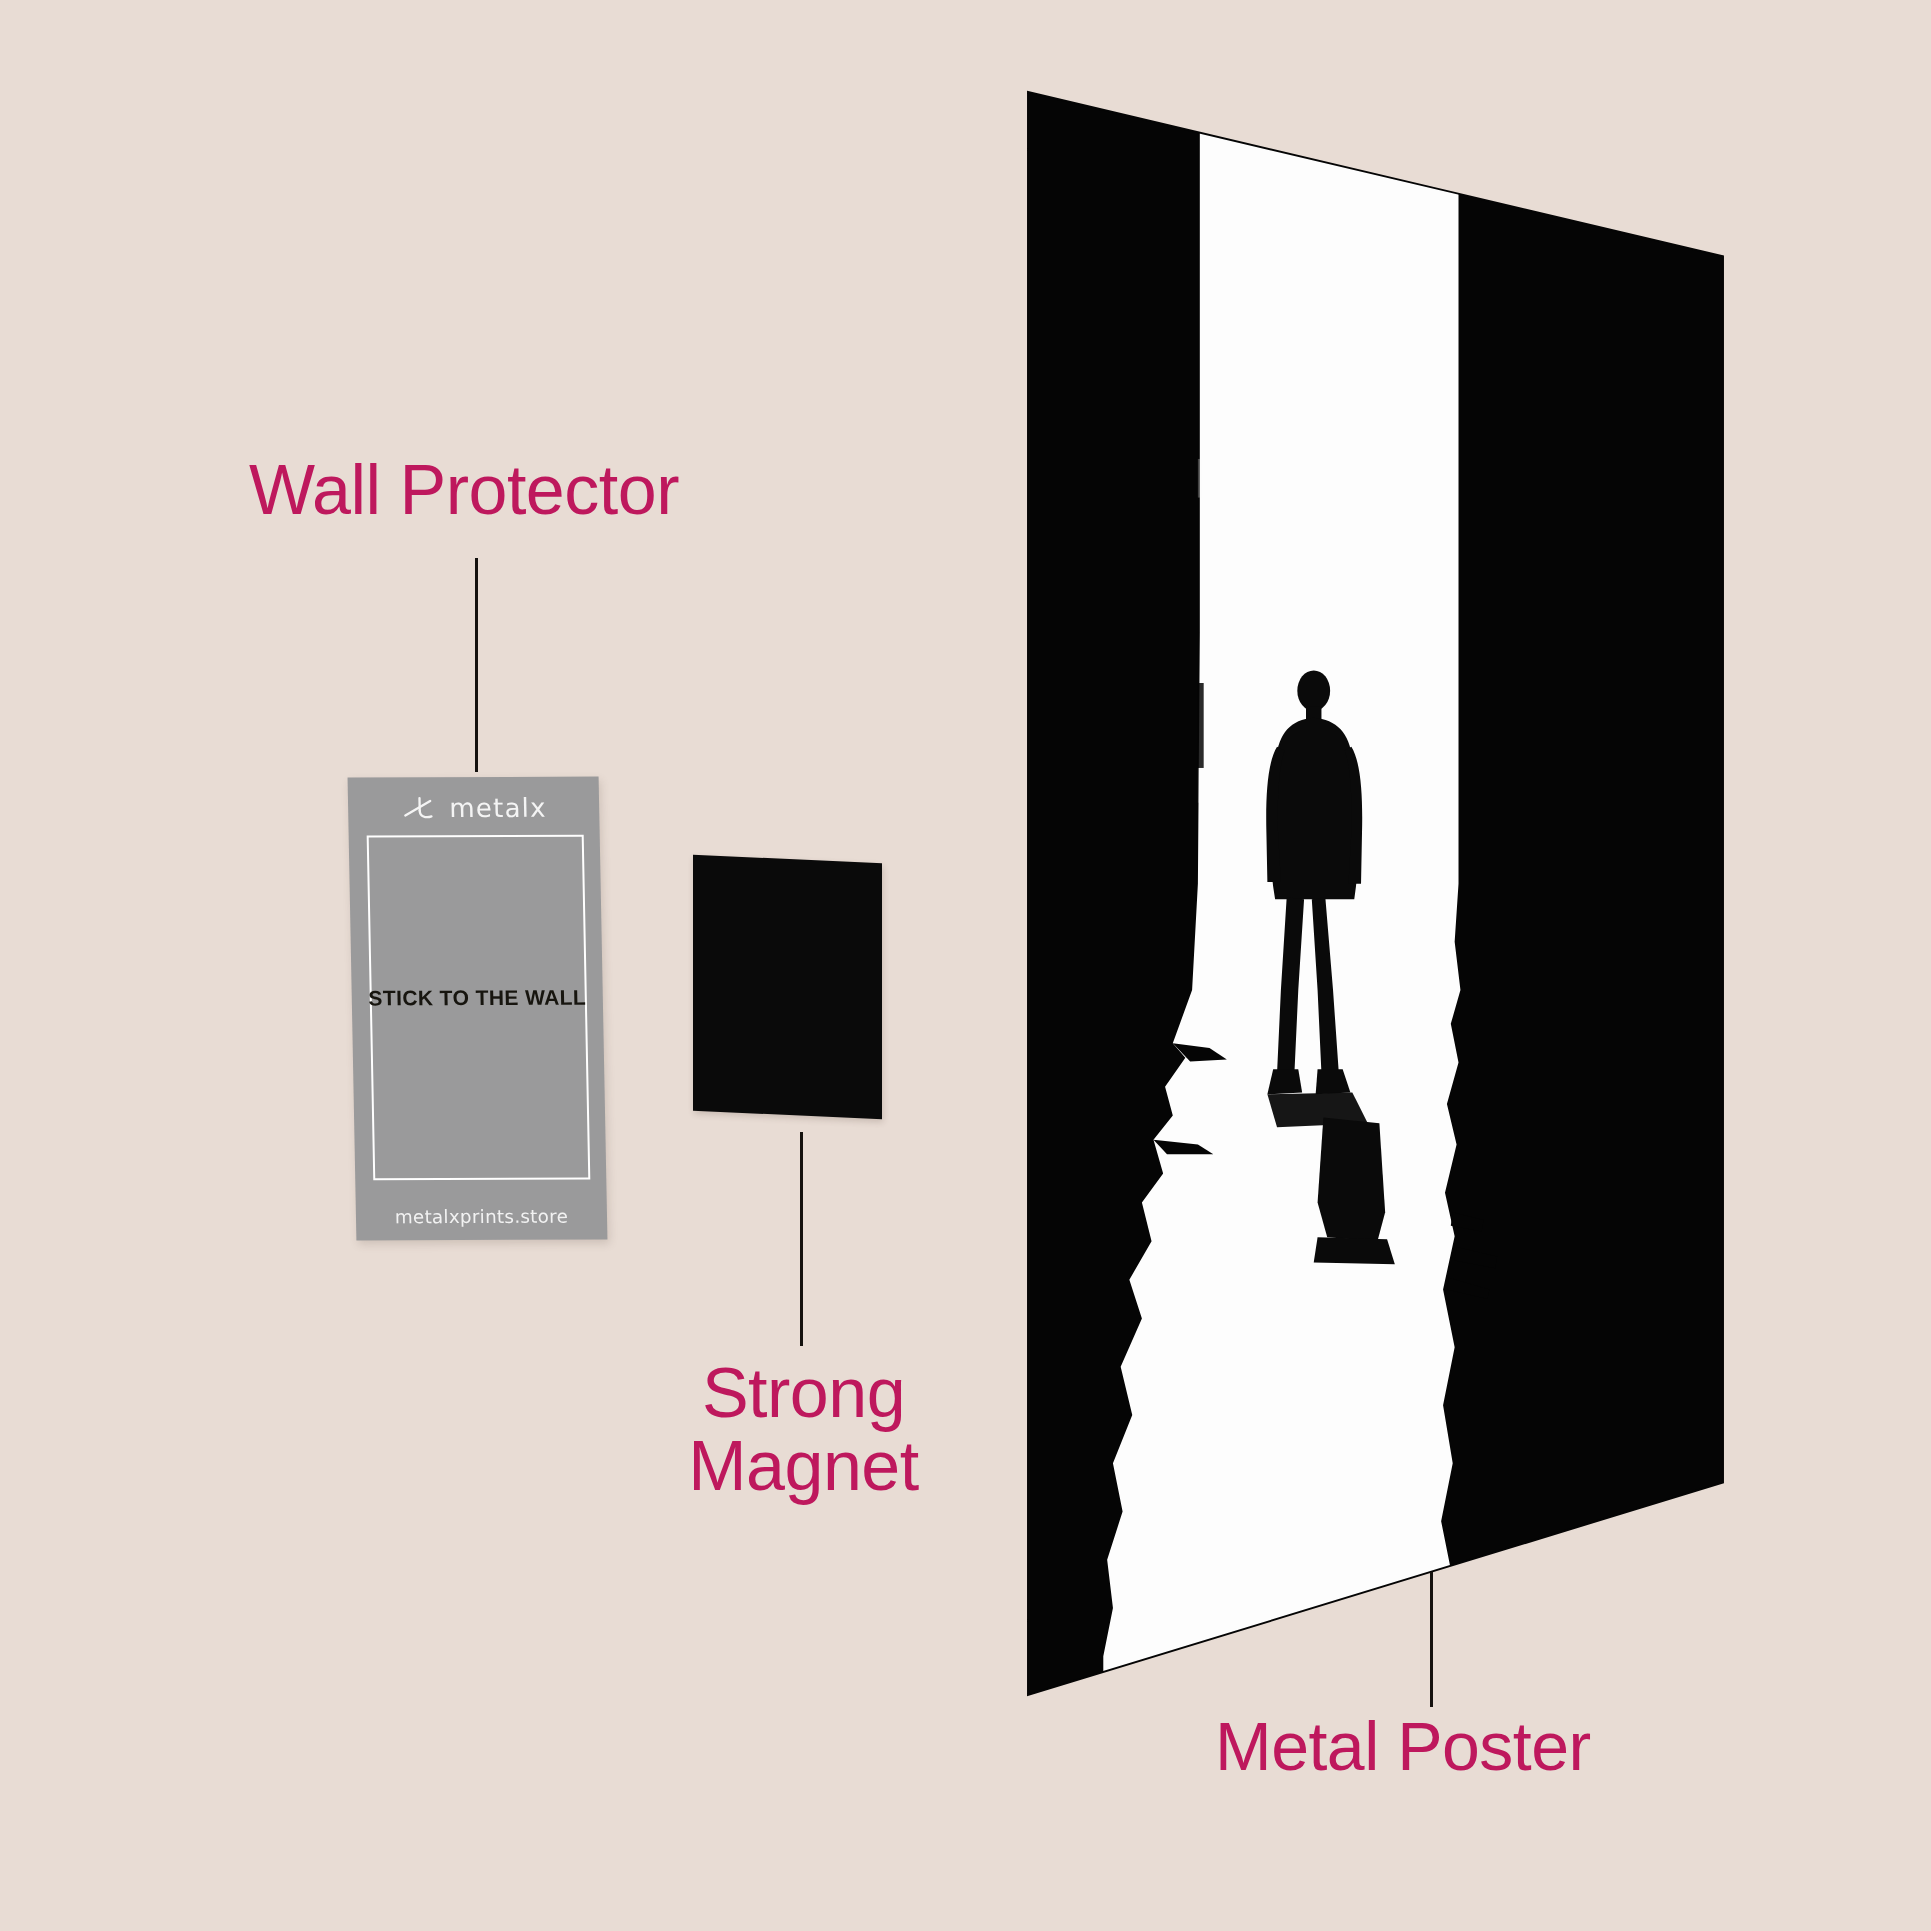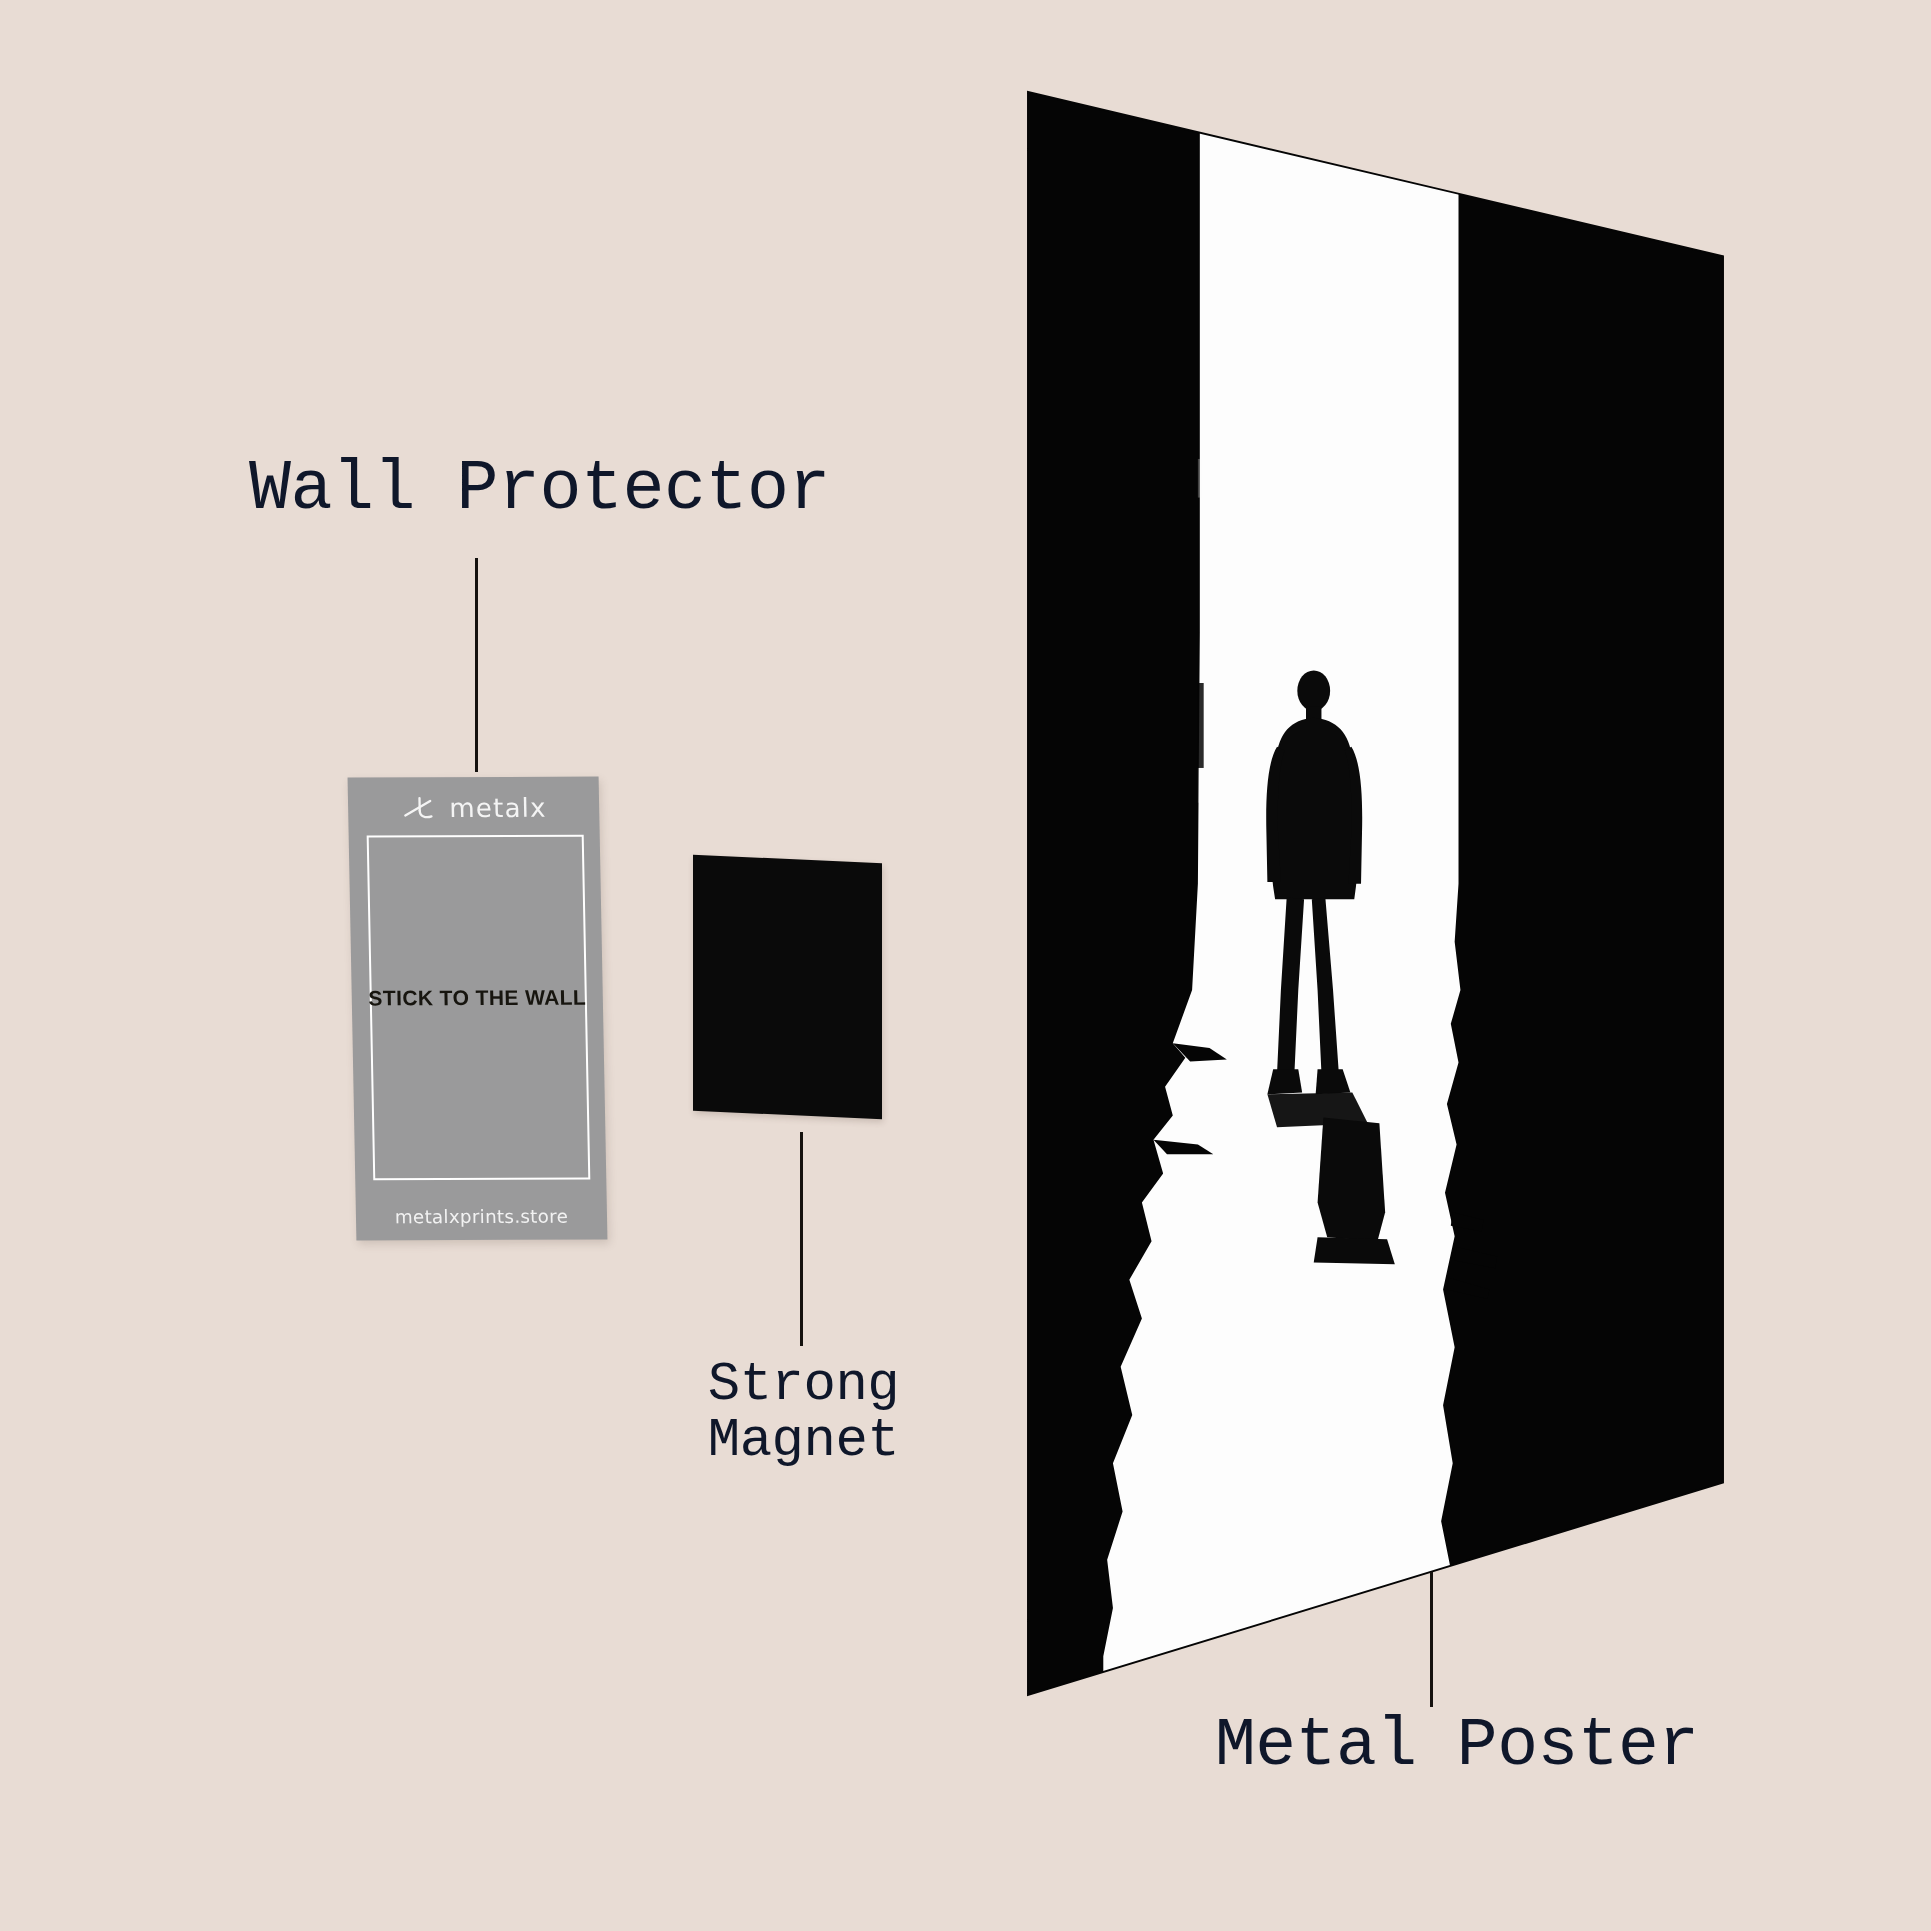--- a/index.html
+++ b/index.html
@@ -8,34 +8,34 @@
     background:#e8dcd4;
     font-family:"Liberation Sans", sans-serif;
     position:relative;
     overflow:hidden;
   }
   #stage { position:absolute; inset:0; }
 
   
   .callout-label{
     position:absolute;
-    color:#0f172a;
-    font-family:Liberation Mono, monospace;
+    color:#be185d;
+    font-family:Liberation Sans, sans-serif;
     font-weight:400;
     letter-spacing:-0.5px;
     white-space:pre-line;
     line-height:1.04;
   }
   #label-wall-protector{
     left:249px; top:454px;
     font-size:70px;
   }
   #label-strong-magnet{
     left:678px; top:1357px;
-    font-size:54px;
+    font-size:70px;
     text-align:center;
     width:251px;
   }
   #label-metal-poster{
     left:1215px; top:1711px;
     font-size:68px;
   }
 
   
   .leader-line{

